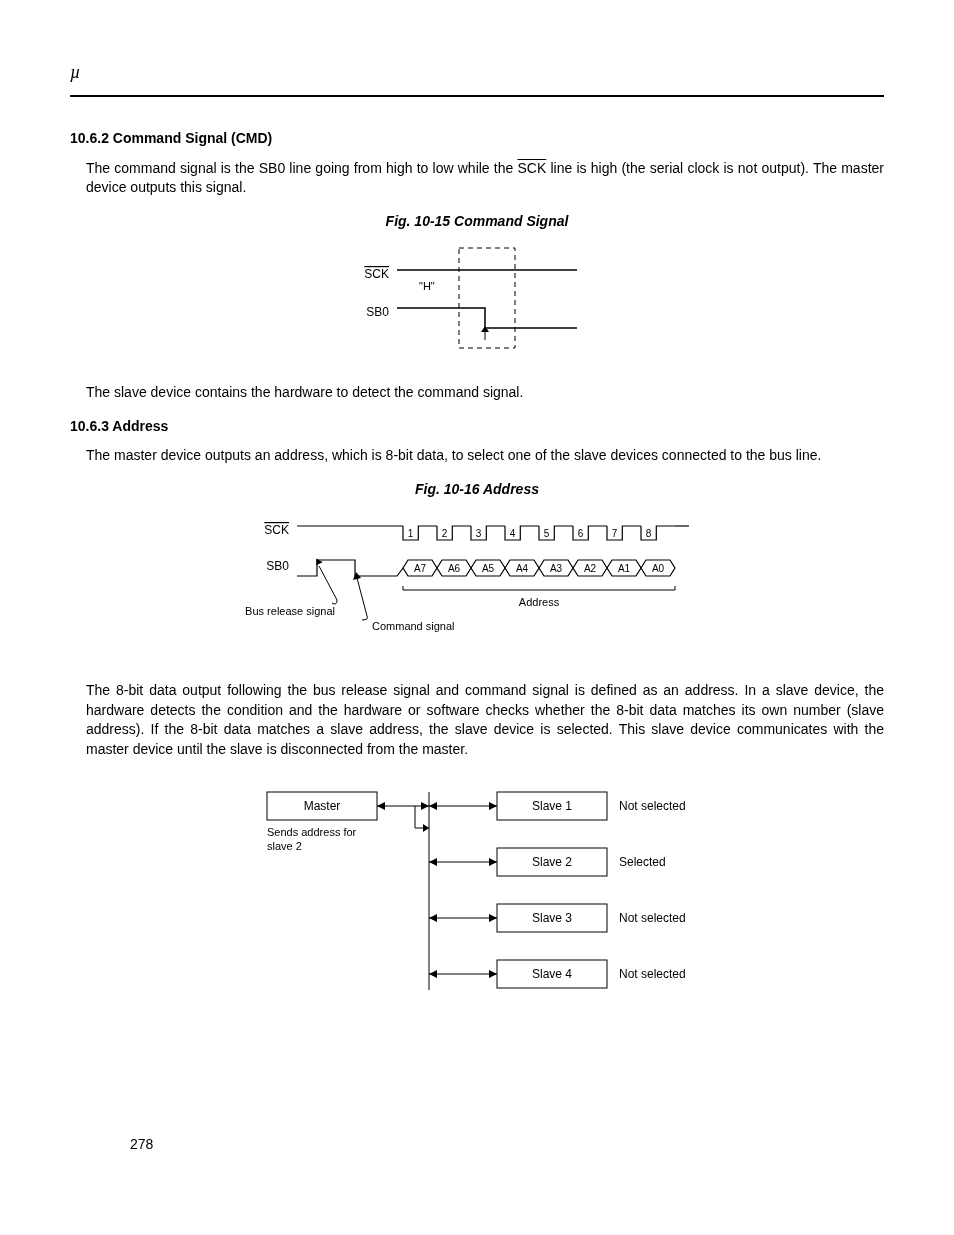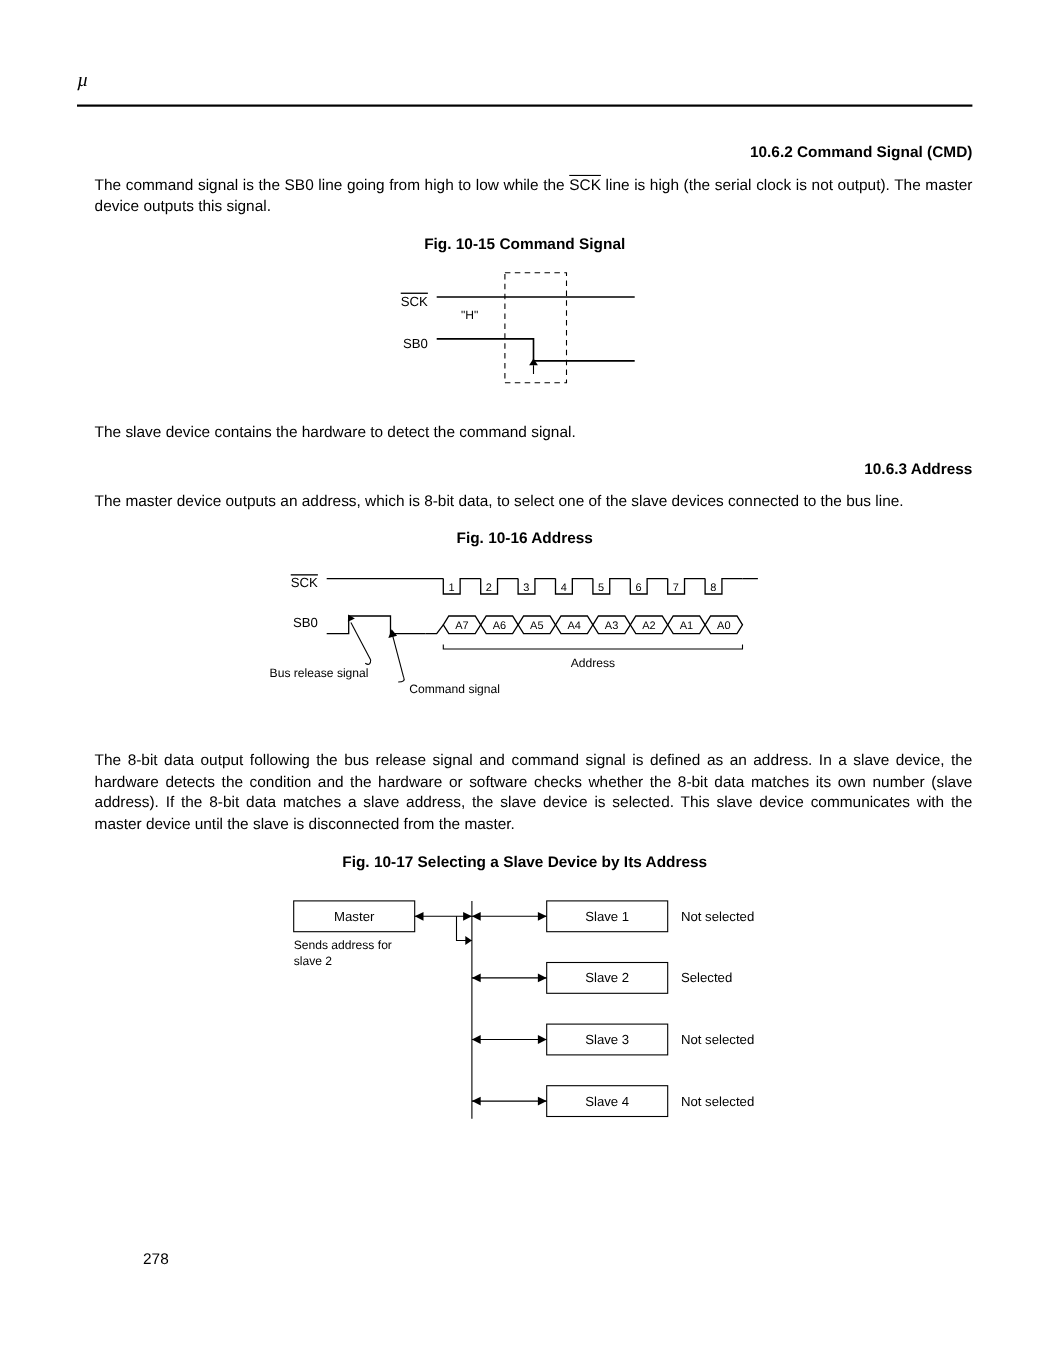--- a/index.html
+++ b/index.html
@@ -18,28 +18,28 @@
   }
   .hr {
     border: none;
     border-top: 2px solid #000;
     margin: 0 0 32px 0;
   }
   .section-heading {
     font-weight: bold;
     font-size: 14px;
     margin: 0 0 10px 0;
-    text-align: right;
   }
   .para {
     margin: 0 0 14px 16px;
     text-align: justify;
   }
   .fig-caption {
     font-weight: bold;
+    font-style: italic;
     text-align: center;
     margin: 10px 0 8px 0;
     font-size: 14px;
   }
   .fig {
     text-align: center;
     margin: 0 auto 18px auto;
   }
   .overline {
     text-decoration: overline;
@@ -166,21 +166,20 @@
     <path id="addr-brace" fill="none" stroke="#000" d="M166,78 L166,82 L438,82 L438,78"></path>
     <text id="addr-text" font-size="11" text-anchor="middle" x="302" y="98">Address</text>
 
     <path d="M95,95 Q100,98 100,92" fill="none" stroke="#000"></path>
     <path d="M125,112 Q132,112 130,108" fill="none" stroke="#000"></path>
   </svg>
 </div>
 
 <p class="para">The 8-bit data output following the bus release signal and command signal is defined as an address.  In a slave device, the hardware detects the condition and the hardware or software checks whether the 8-bit data matches its own number (slave address).  If the 8-bit data matches a slave address, the slave device is selected.  This slave device communicates with the master device until the slave is disconnected from the master.</p>
 
-<div class="fig-caption">Fig. 10-17  Selecting a Slave Device by Its Address</div>
 
 <div class="fig">
   <svg width="460" height="250" viewBox="0 0 460 250">
 
     <rect x="20" y="18" width="110" height="28" fill="none" stroke="#000"></rect>
     <text x="75" y="36" font-size="12" text-anchor="middle">Master</text>
 
     <text x="20" y="62" font-size="11">Sends address for</text>
     <text x="20" y="76" font-size="11">slave 2</text>
 

